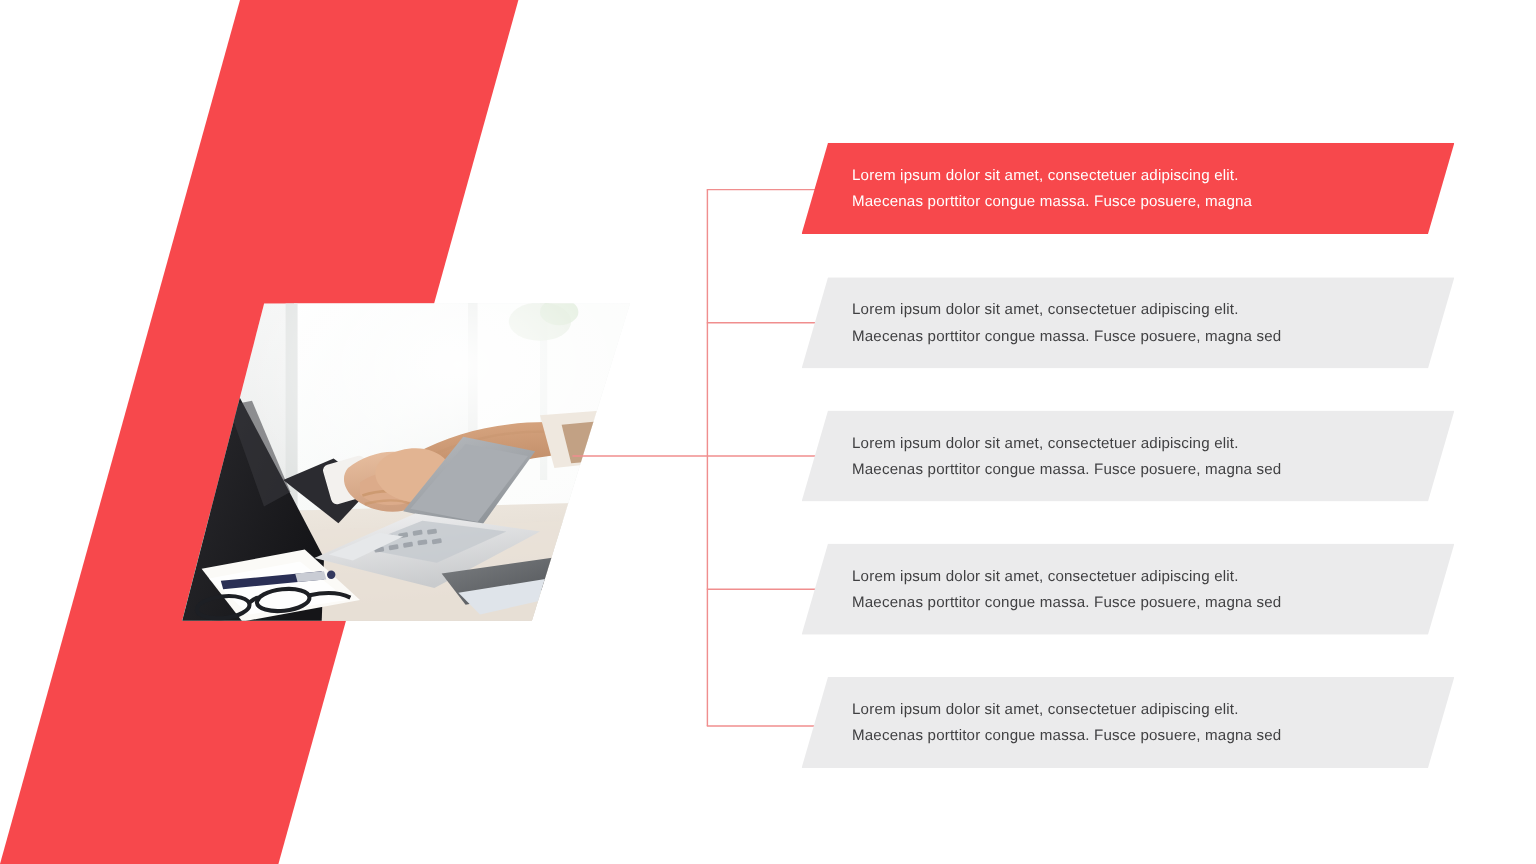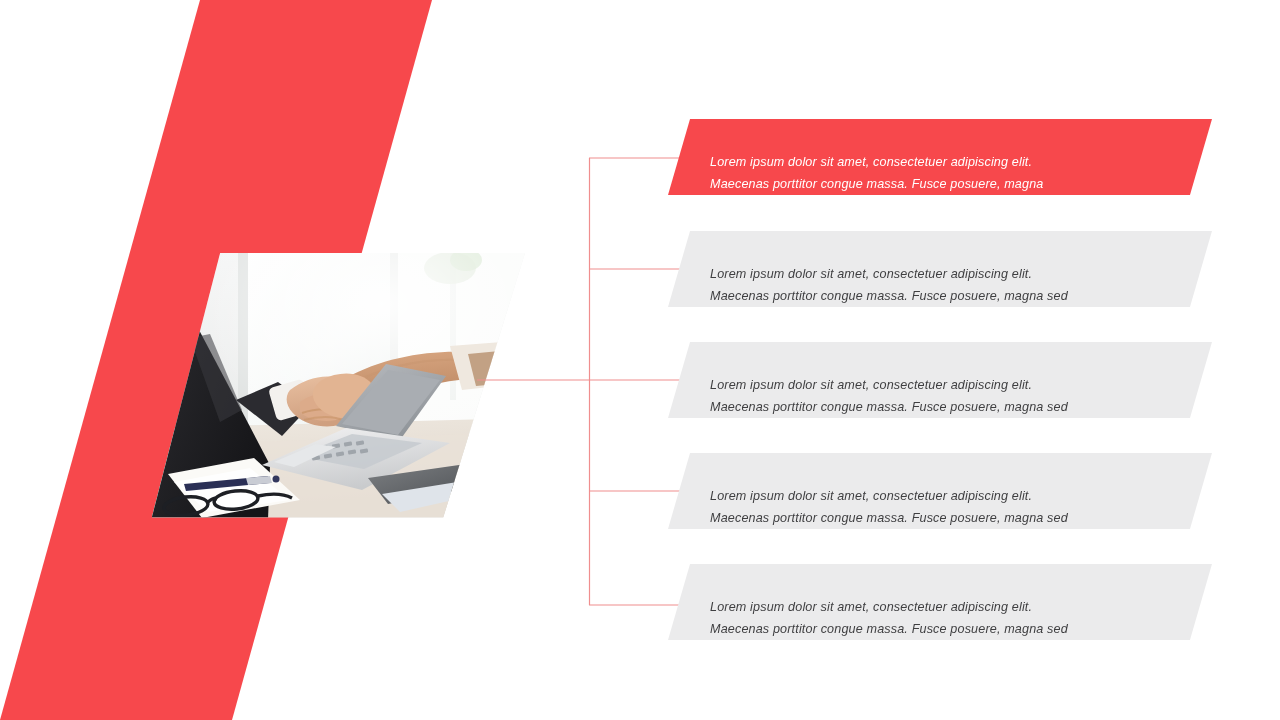--- a/index.html
+++ b/index.html
@@ -67,22 +67,21 @@
     height: 720px;
   }
   .bar {
     position: absolute;
     left: 668px;
     width: 544px;
     height: 76px;
     -webkit-clip-path: polygon(4.05% 0%, 100% 0%, 95.95% 100%, 0% 100%);
     clip-path: polygon(4.05% 0%, 100% 0%, 95.95% 100%, 0% 100%);
     display: flex;
-    align-items: flex-end;
-    font-style: italic;
+    align-items: center;
   }
   .bar-text {
     display: block;
     padding-left: 42px;
     padding-right: 52px;
     font-size: 12.6px;
     line-height: 22px;
     letter-spacing: 0.15px;
     width: 460px;
     box-sizing: border-box;

